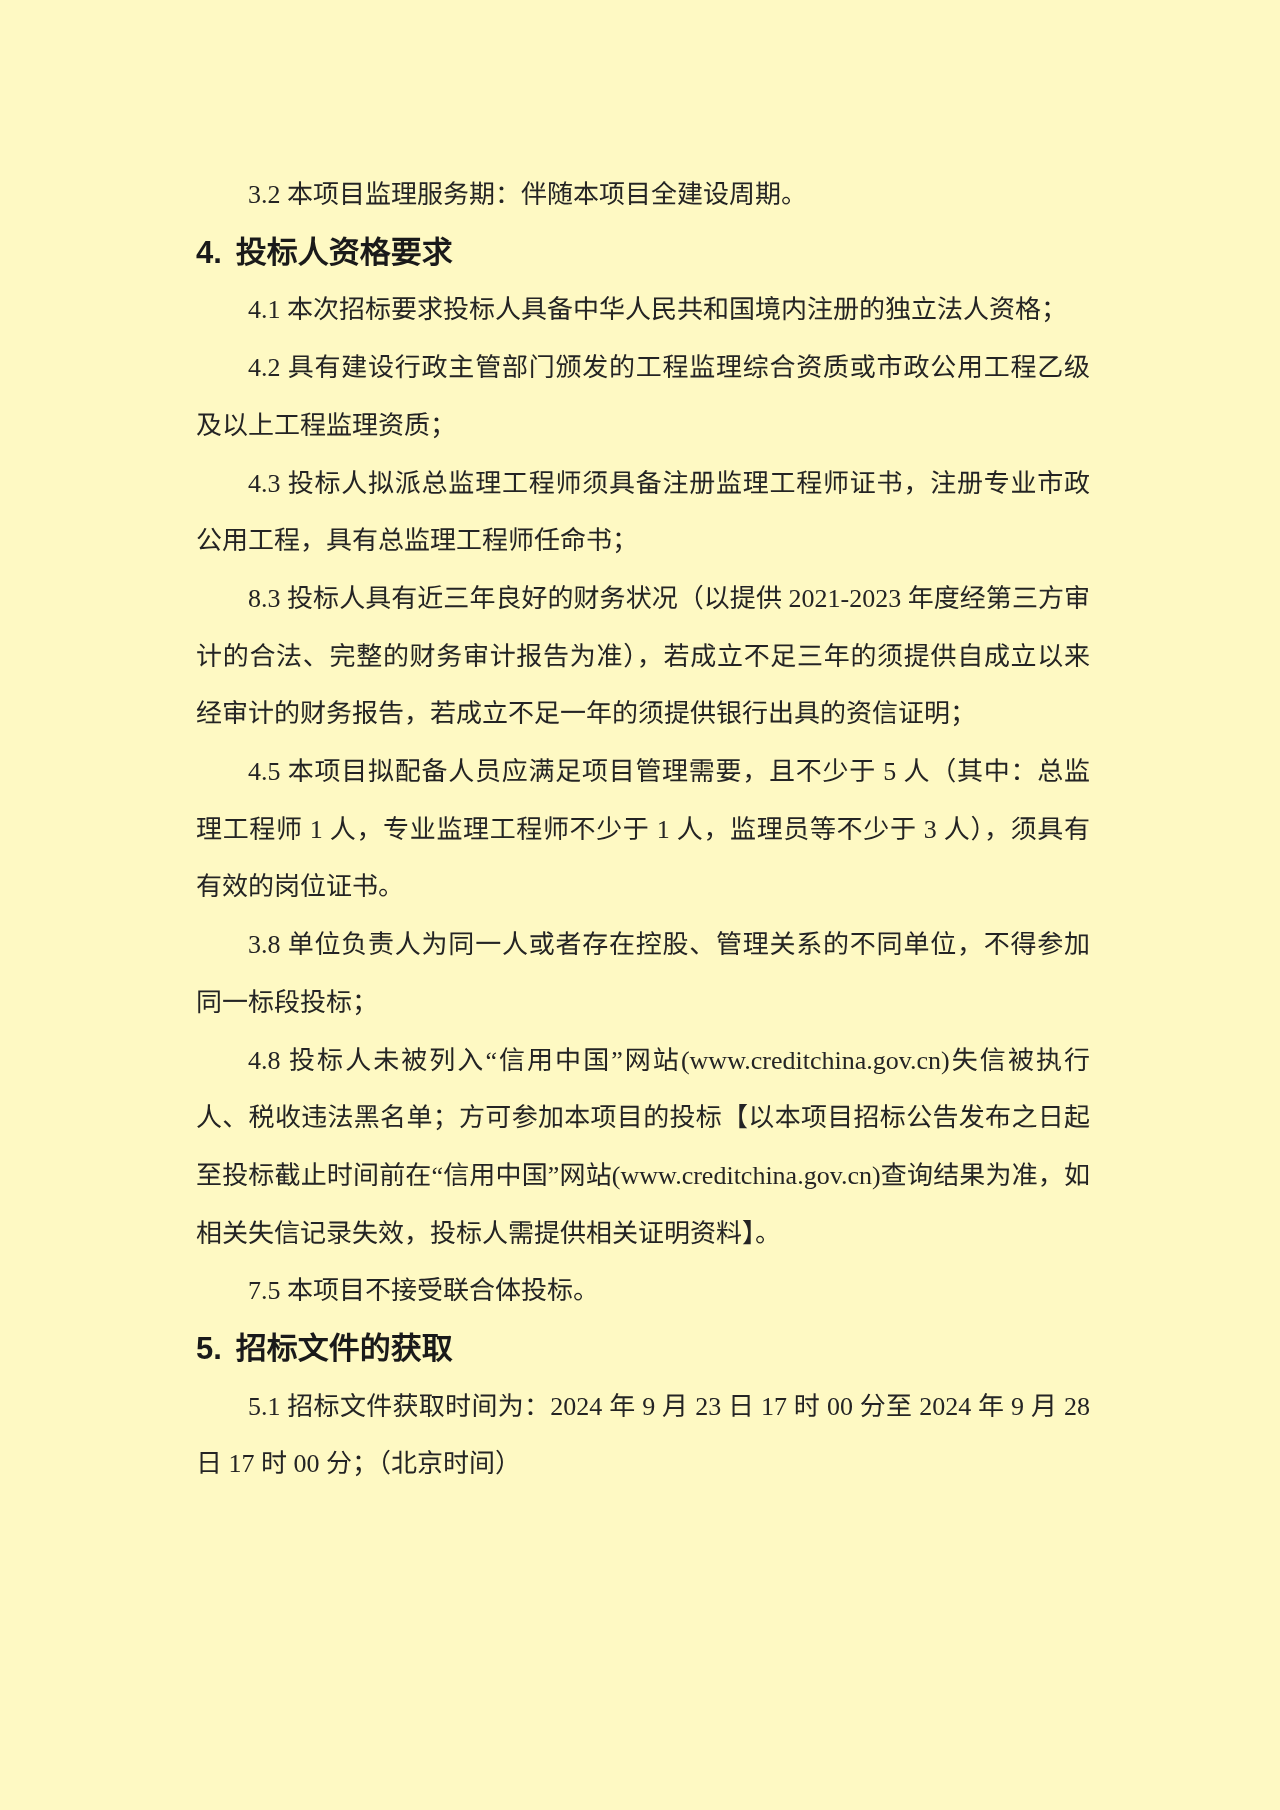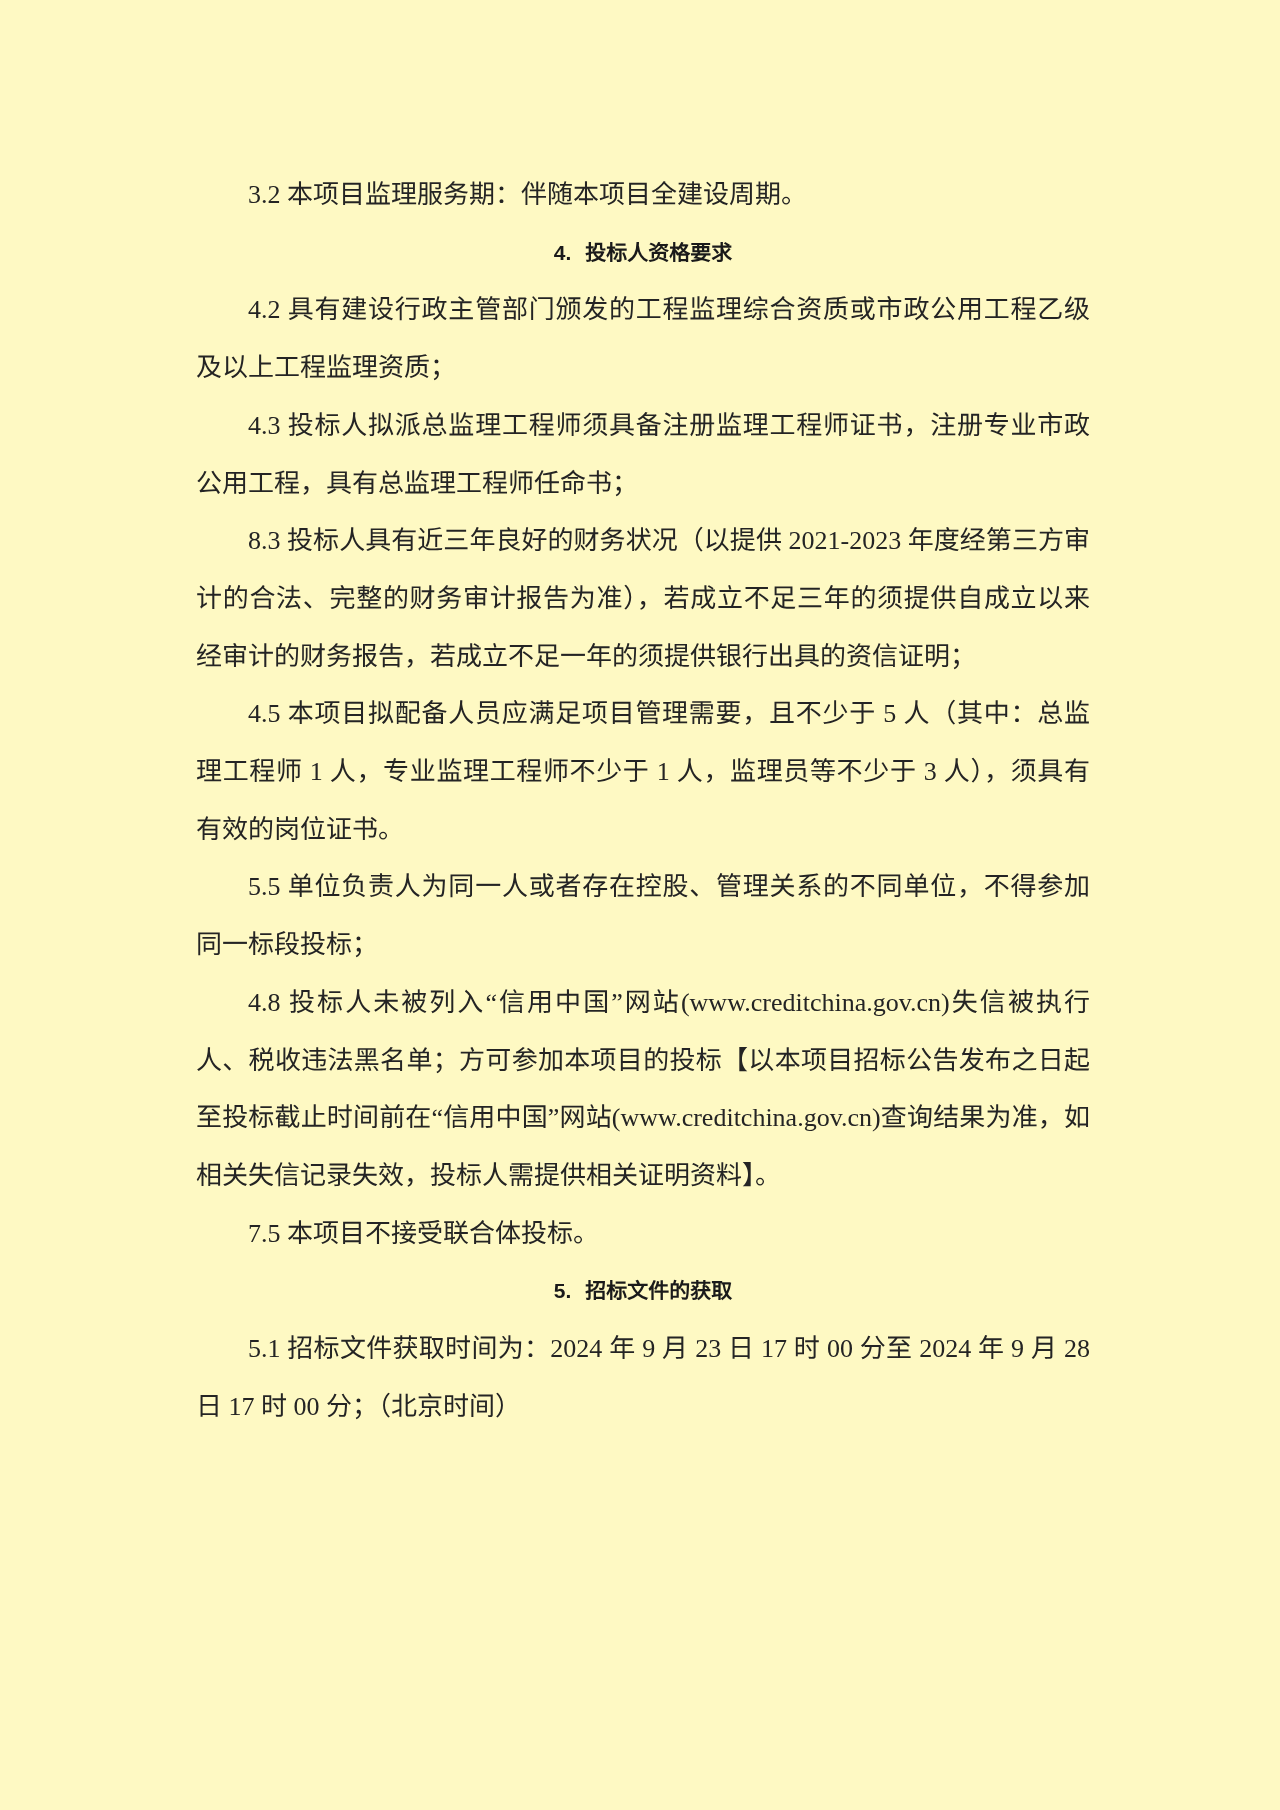--- a/index.html
+++ b/index.html
@@ -29,50 +29,51 @@
   }
   .para {
     margin: 0;
     text-indent: 52px;
   }
   .heading {
     margin: 0;
     text-indent: 0;
     font-family: "Liberation Sans", "DejaVu Sans", sans-serif;
     font-weight: 700;
-    font-size: 21px;
+    font-size: 31px;
     color: #1a1a1a;
-    text-align: center;
+    text-align: left;
   }
   .hnum {
     display: inline-block;
     margin-right: 14px;
   }
 </style>
 </head>
 <body>
 
 <div class="page">
   <div class="doc">
 
     <p class="para">3.2 本项目监理服务期：伴随本项目全建设周期。</p>
 
     <p class="heading"><span class="hnum">4.</span><span>投标人资格要求</span></p>
 
+    <p class="para">4.1 本次招标要求投标人具备中华人民共和国境内注册的独立法人资格；</p>
 
     <p class="para">4.2 具有建设行政主管部门颁发的工程监理综合资质或市政公用工程乙级及以上工程监理资质；</p>
 
     <p class="para">4.3 投标人拟派总监理工程师须具备注册监理工程师证书，注册专业市政公用工程，具有总监理工程师任命书；</p>
 
     <p class="para">8.3 投标人具有近三年良好的财务状况（以提供 2021-2023 年度经第三方审计的合法、完整的财务审计报告为准），若成立不足三年的须提供自成立以来经审计的财务报告，若成立不足一年的须提供银行出具的资信证明；</p>
 
     <p class="para">4.5 本项目拟配备人员应满足项目管理需要，且不少于 5 人（其中：总监理工程师 1 人，专业监理工程师不少于 1 人，监理员等不少于 3 人），须具有有效的岗位证书。</p>
 
 
-    <p class="para">5.5 单位负责人为同一人或者存在控股、管理关系的不同单位，不得参加同一标段投标；</p>
+    <p class="para">3.8 单位负责人为同一人或者存在控股、管理关系的不同单位，不得参加同一标段投标；</p>
 
     <p class="para">4.8 投标人未被列入“信用中国”网站(www.creditchina.gov.cn)失信被执行人、税收违法黑名单；方可参加本项目的投标【以本项目招标公告发布之日起至投标截止时间前在“信用中国”网站(www.creditchina.gov.cn)查询结果为准，如相关失信记录失效，投标人需提供相关证明资料】。</p>
 
     <p class="para">7.5 本项目不接受联合体投标。</p>
 
     <p class="heading"><span class="hnum">5.</span><span>招标文件的获取</span></p>
 
     <p class="para">5.1 招标文件获取时间为：2024 年 9 月 23 日 17 时 00 分至 2024 年 9 月 28 日 17 时 00 分；（北京时间）</p>
 
   </div>

